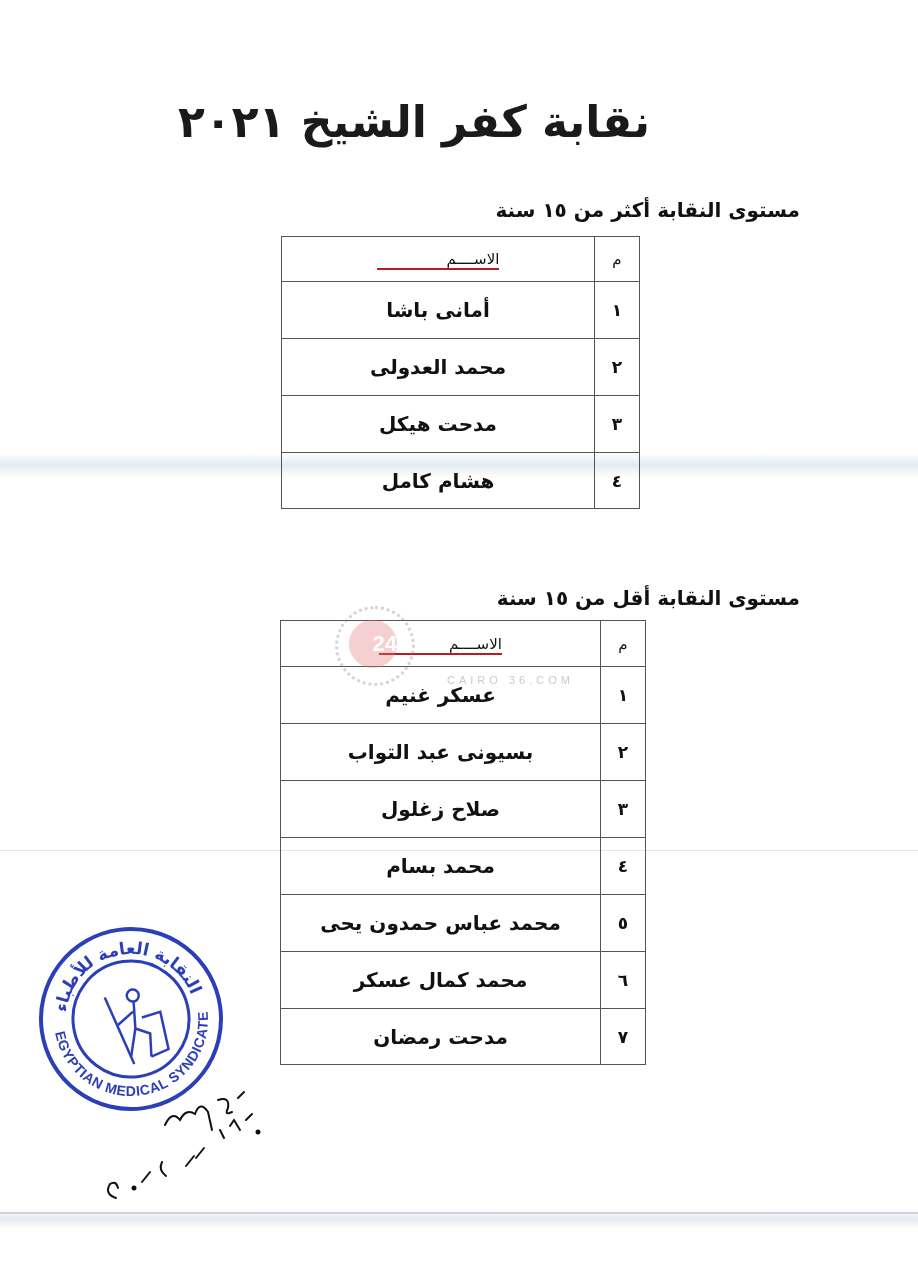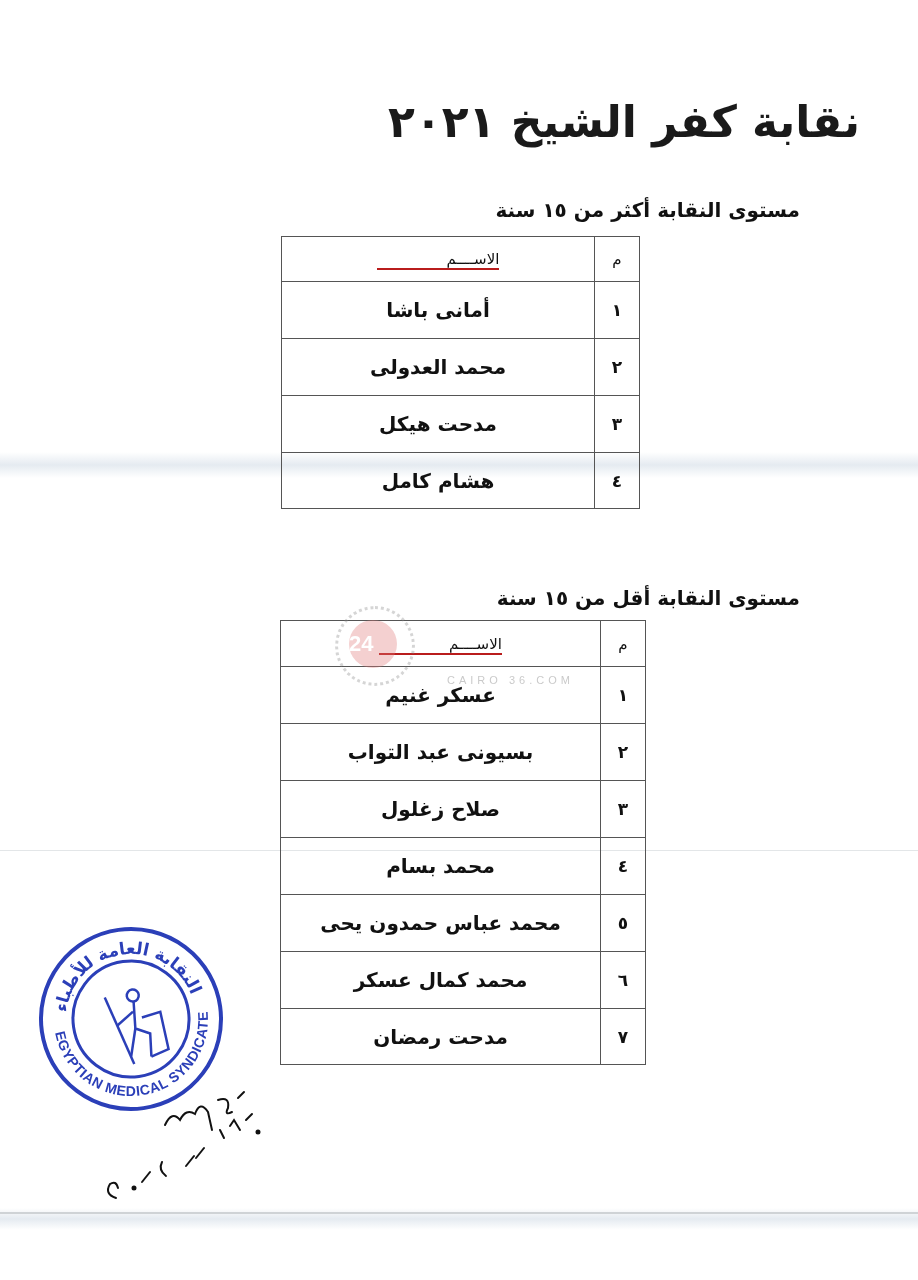--- a/index.html
+++ b/index.html
@@ -26,27 +26,27 @@
       left: 0;
       width: 918px;
       height: 2px;
       background: #cfd3d6;
     }
     .title {
       position: absolute;
       top: 96px;
       left: 0;
       width: 828px;
+      text-align: center;
       direction: rtl;
       font-size: 44px;
       font-weight: bold;
       letter-spacing: 1px;
       color: #1a1a1a;
       font-family: "DejaVu Sans", sans-serif;
-      padding-left: 32px;
     }
     .section-title {
       position: absolute;
       right: 118px;
       direction: rtl;
       font-size: 20px;
       font-weight: bold;
       color: #111;
       white-space: nowrap;
     }
@@ -101,21 +101,21 @@
       position: absolute;
       left: 14px;
       top: 22px;
       width: 48px;
       height: 48px;
       background: #e07a7a;
       border-radius: 50%;
       color: #fff;
       font-size: 22px;
       font-weight: bold;
-      text-align: left;
+      text-align: right;
       line-height: 48px;
       font-family: "Liberation Sans", sans-serif;
     }
     .watermark .logo-ar {
       position: absolute;
       left: 82px;
       top: 0;
       font-size: 58px;
       font-weight: bold;
       color: #777;

